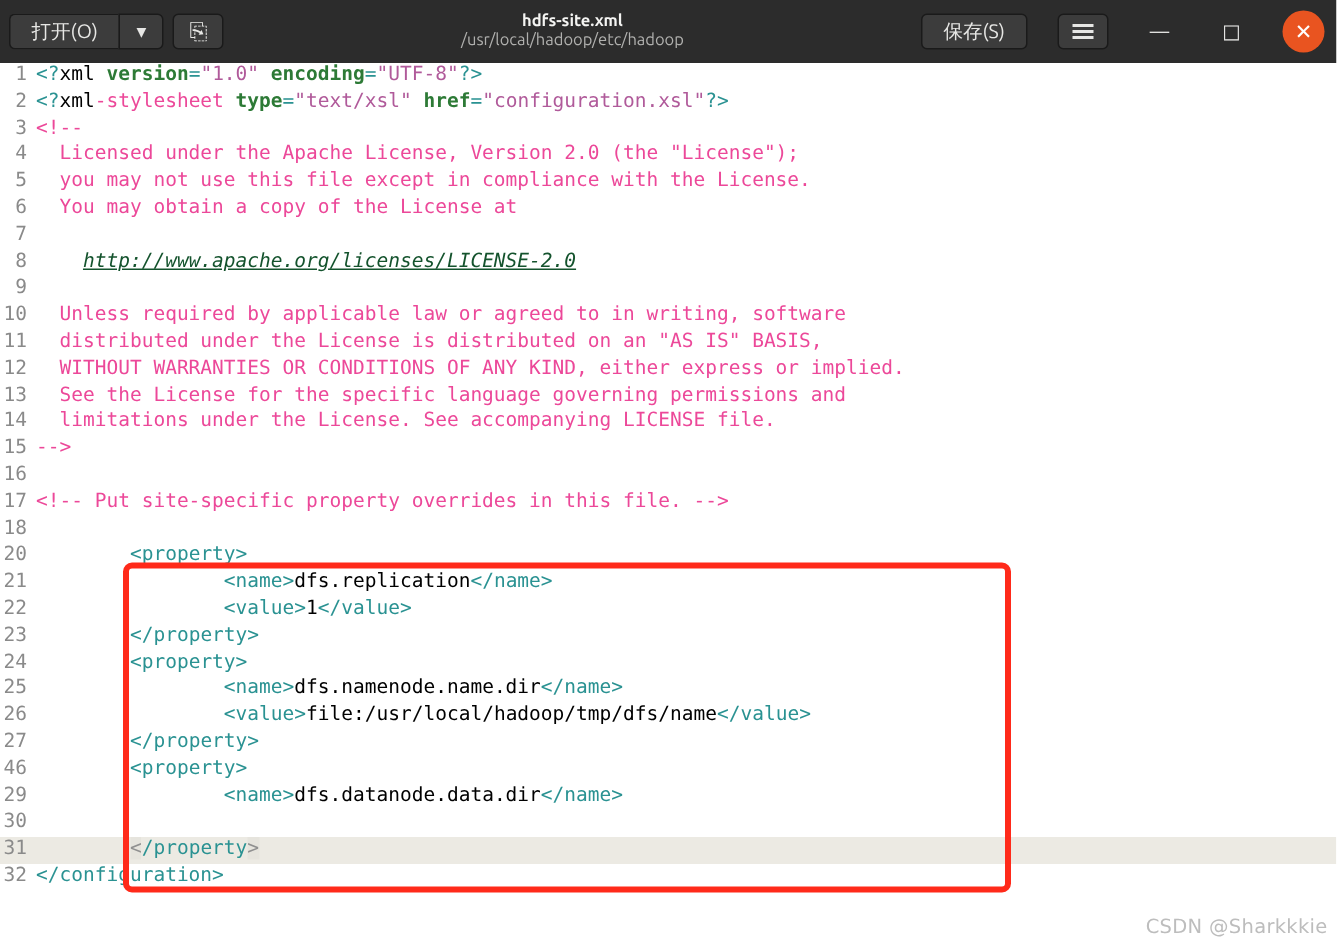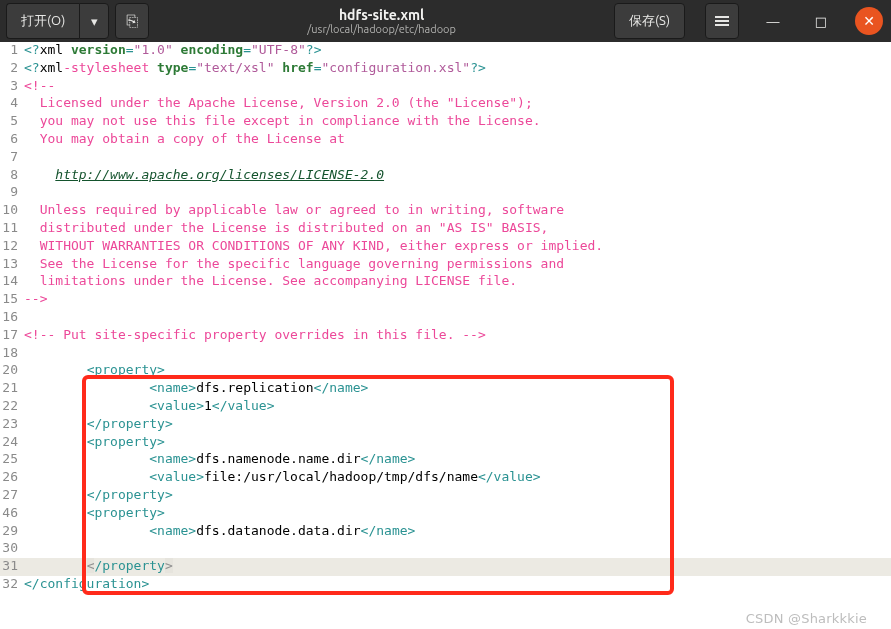--- a/index.html
+++ b/index.html
@@ -14,34 +14,34 @@
     display: flex;
     align-items: center;
     font-family: "Ubuntu","DejaVu Sans",sans-serif;
     font-size: 13px;
   }
   .btn-group { display: flex; margin-left: 6px; }
   .hbtn {
     background: #3c3c3c;
     border: 1px solid #1a1a1a;
     color: #e7e7e5;
-    height: 36px;
+    height: 24px;
     padding: 0 12px;
     display: flex;
     align-items: center;
     justify-content: center;
     cursor: pointer;
   }
   .hbtn.left { border-radius: 4px 0 0 4px; border-right: none; }
   .hbtn.right { border-radius: 0 4px 4px 0; padding: 0 8px; width: 30px; }
   .hbtn.solo { border-radius: 4px; padding: 0 8px; width: 34px; margin-left: 6px; }
   .hbtn.txt { padding: 0 14px; }
   .tabicon { font-family: monospace; font-size: 15px; }
   .titlecenter { flex: 1; text-align: center; line-height: 1.15; }
-  .titlecenter .fname { font-weight: bold; font-size: 14px; color: #f4f4f2; }
+  .titlecenter .fname { font-weight: bold; font-size: 11px; color: #f4f4f2; }
   .titlecenter .fpath { font-size: 11px; color: #b0b0ae; }
   .right-controls { display: flex; align-items: center; gap: 20px; margin-right: 8px; }
   .winbtn {
     width: 28px; height: 28px; border-radius: 50%; display: flex;
     align-items: center; justify-content: center; color: #e7e7e5;
     font-size: 13px; cursor: pointer; background: transparent;
   }
   .winbtn.close { background: #e95420; color: #fff; font-size: 14px; }
   .hamburger .bar { display: block; width: 14px; height: 2px; background: #e7e7e5; margin: 2px 0; }
 
@@ -70,21 +70,21 @@
   .redbox {
     position: absolute;
     border: 4px solid #ff2a1a;
     border-radius: 6px;
     pointer-events: none;
   }
 
   
   .wm {
     position: absolute;
-    right: 24px; bottom: 3px;
+    right: 6px; bottom: 3px;
     color: #bdbdbd;
     font-family: "DejaVu Sans",sans-serif;
     font-size: 13px;
     letter-spacing: 0.2px;
   }
 </style>
 </head>
 <body>
 
 <div class="titlebar">

